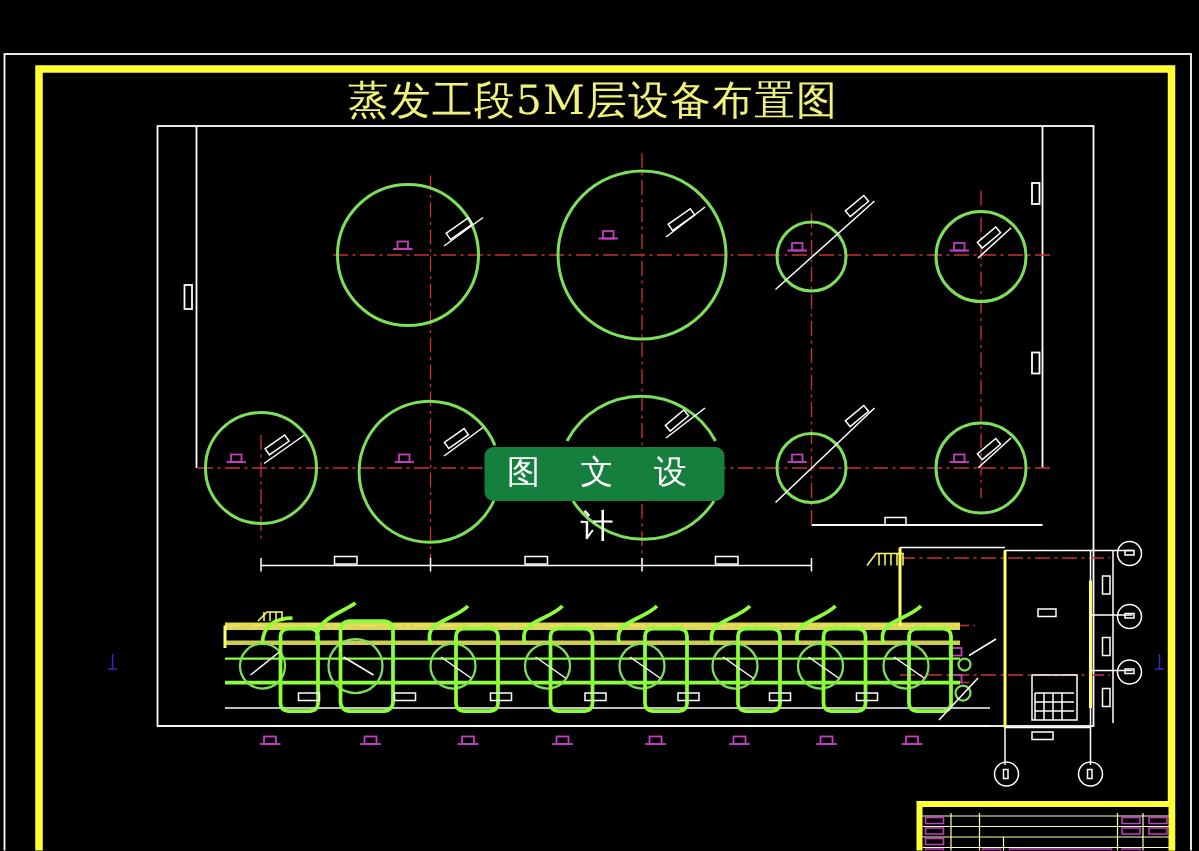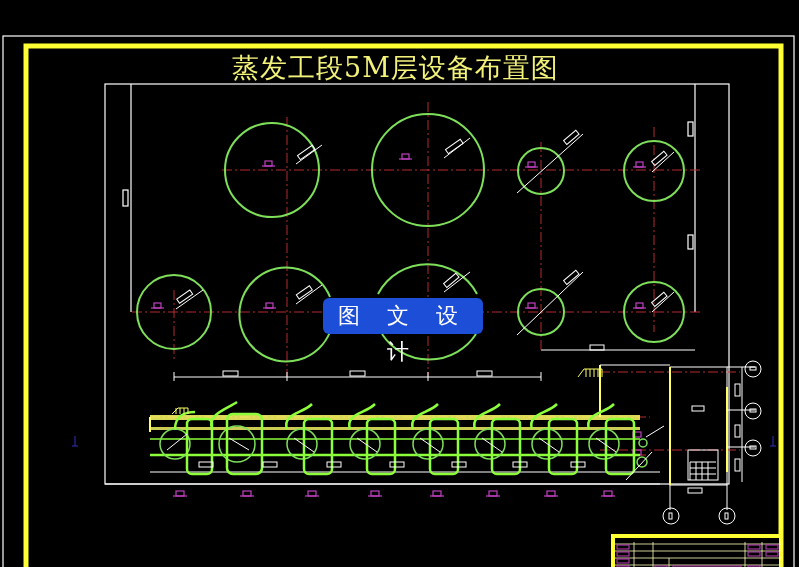--- a/index.html
+++ b/index.html
@@ -5,21 +5,21 @@
   html, body { margin:0; padding:0; background:#000; }
   body { width:799px; height:567px; overflow:hidden; position:relative; font-family:"DejaVu Serif", serif; }
   .canvas { position:absolute; left:0; top:8px; width:799px; height:567px; background:#000;margin-top:24px; }
   .title {
     position:absolute; left:232px; top:18px; width:330px; height:36px;
     color:#f2f27a; font-family:"DejaVu Serif", serif; font-size:27px; letter-spacing:1px;
     line-height:36px; white-space:nowrap;
   }
   .watermark {
     position:absolute; left:323px; top:266px; width:160px; height:36px;
-    background:#1d4ed8; color:#fff; font-family:"DejaVu Serif", serif; font-size:22px;
+    background:#15803d; color:#fff; font-family:"DejaVu Serif", serif; font-size:22px;
     letter-spacing:10px; line-height:36px; text-align:center; border-radius:6px;
   }
   svg { position:absolute; left:0; top:0; }
 </style>
 </head>
 <body>
 
 <div class="canvas">
 
   <svg width="799" height="567" viewBox="0 0 799 567">

